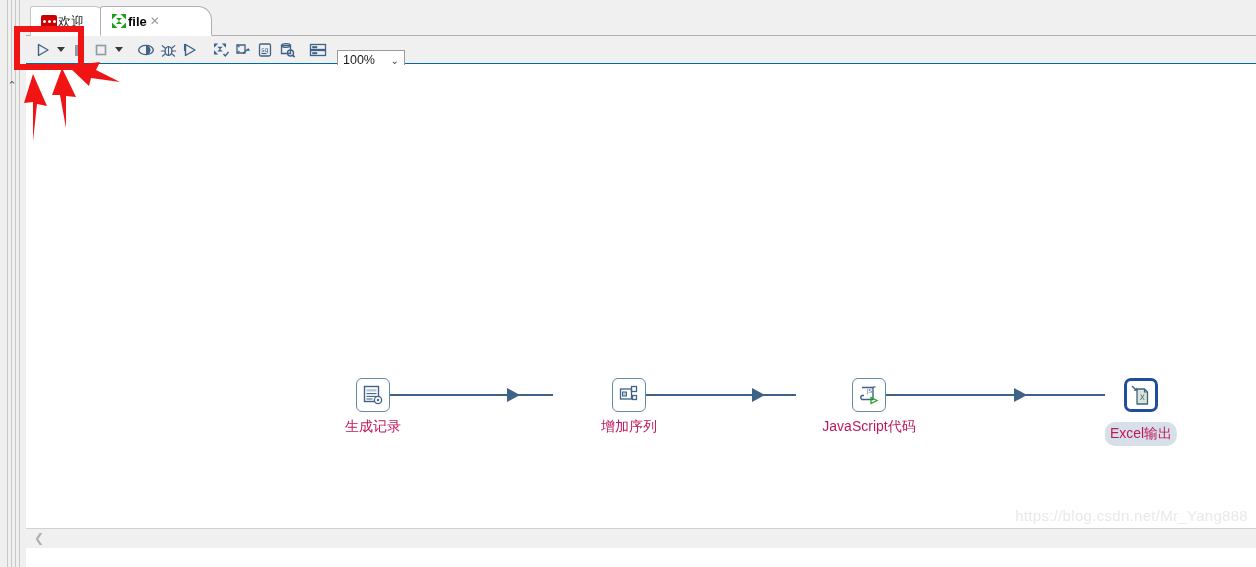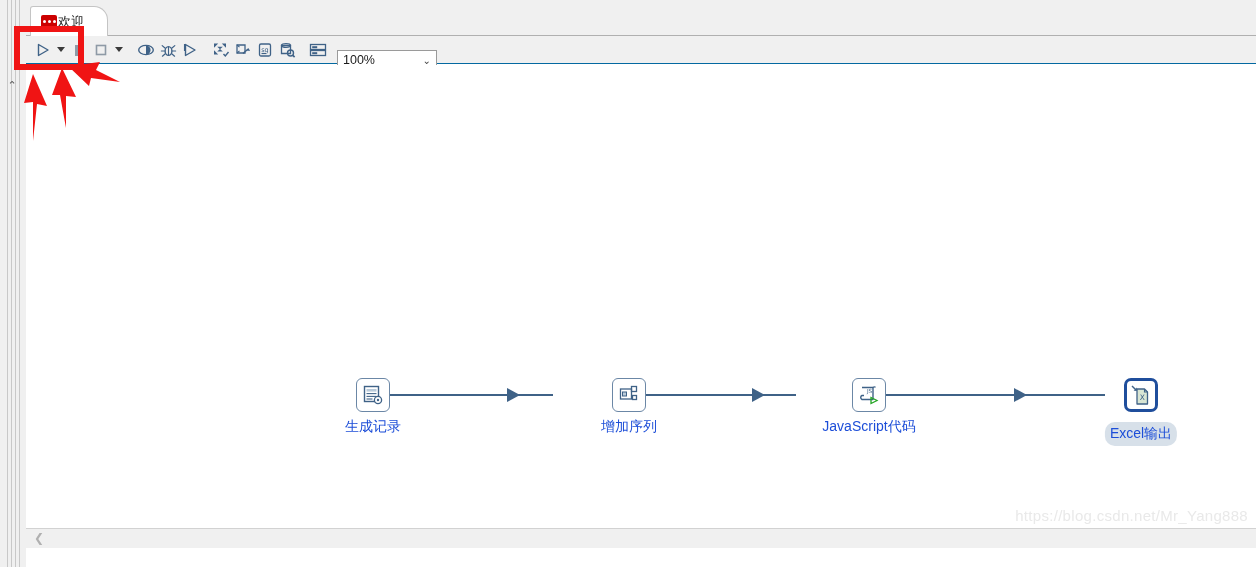--- a/index.html
+++ b/index.html
@@ -93,21 +93,21 @@
     flex: none;
   }
   .tb-arrow { width: 14px; height: 20px; display:flex; align-items:center; justify-content:center; flex:none; }
   .caret {
     width: 0; height: 0;
     border-left: 4px solid transparent; border-right: 4px solid transparent;
     border-top: 5px solid #3a3a3a;
   }
   .tb-sep { width: 9px; flex: none; }
   .zoom-combo {
-    margin-left: 8px; width: 100px; height: 21px;
+    margin-left: 8px; width: 68px; height: 21px;
     background: #ffffff; border: 1px solid #9a9a9a;
     display: flex; align-items: center; justify-content: space-between;
     padding: 0 5px; box-sizing: border-box;
     font-size: 12.5px; color: #1a1a1a; margin-top: 21px;
   }
   .combo-caret { color:#444; font-size: 10px; }
 
   
   .canvas {
     position: absolute; left: 0; top: 65px; right: 0; bottom: 19px;
@@ -132,21 +132,21 @@
     box-sizing: border-box;
     display: flex; align-items: center; justify-content: center;
   }
   .node.selected .node-box {
     border: 3px solid #1f4e9c; border-radius: 7px;
   }
   .node-label {
     position: absolute; top: 40px; left: 50%;
     transform: translateX(-50%);
     white-space: nowrap;
-    font-size: 14px; color: #1d4ed8;
+    font-size: 14px; color: #be185d;
     font-family: "Liberation Sans", "DejaVu Sans", sans-serif;
   }
   .node.selected .node-label {
     background: #d7e0e9; border-radius: 10px; padding: 3px 5px;
     top: 44px;
     text-align: center;
   }
 
   .hop {
     position: absolute; height: 2px; background: #3f6287;
@@ -196,20 +196,36 @@
 
       <div class="tab inactive tab-welcome">
         <span class="icon-pentaho">
           <i></i>
             <i></i>
             <i></i>
         </span>
         <span class="tab-label">欢迎</span>
       </div>
 
+      <div class="tab tab-file">
+        <span class="icon-transformation">
+          <svg viewBox="0 0 16 16" width="16" height="16">
+            <g fill="#1aa319">
+              <polygon points="1,1 6.5,1 1,6.5"></polygon>
+              <polygon points="15,1 9.5,1 15,6.5"></polygon>
+              <polygon points="1,15 6.5,15 1,9.5"></polygon>
+              <polygon points="15,15 9.5,15 15,9.5"></polygon>
+              <polygon points="5,5 11,5 8,8"></polygon>
+              <polygon points="5,11 11,11 8,8"></polygon>
+            </g>
+          </svg>
+        </span>
+        <span class="tab-label">file</span>
+        <span class="tab-close">✕</span>
+      </div>
     </div>
 
     <div class="toolbar">
 
       <div class="tb-btn">
         <svg width="16" height="16" viewBox="0 0 16 16">
           <polygon points="3.5,2.5 13,8 3.5,13.5" fill="none" stroke="#3f6287" stroke-width="1.4" stroke-linejoin="round"></polygon>
         </svg>
       </div>
 

